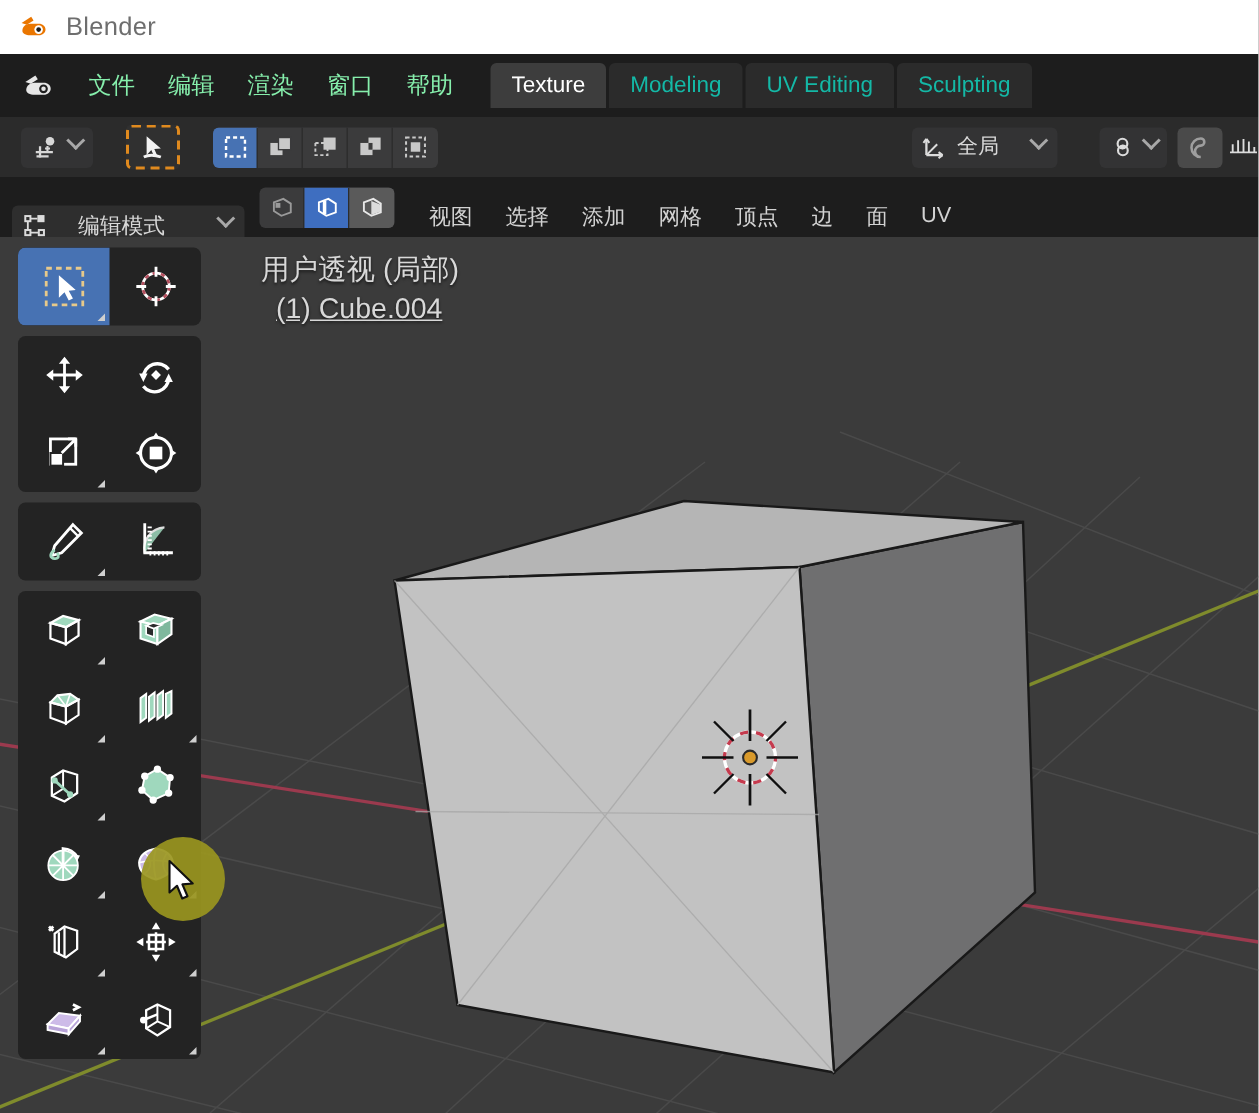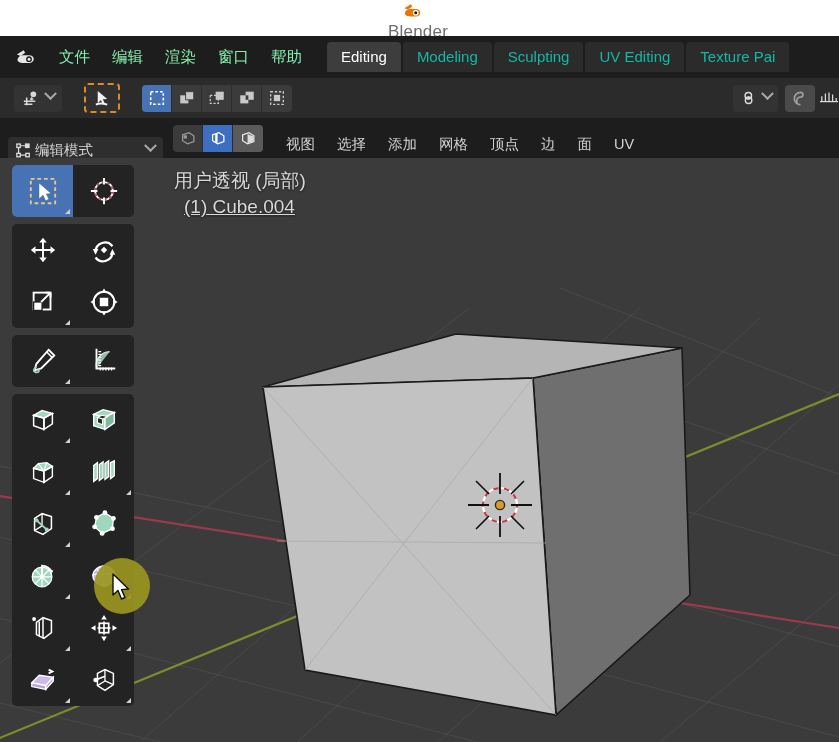--- a/index.html
+++ b/index.html
@@ -3,21 +3,21 @@
 <meta charset="utf-8">
 <style>
   * { margin:0; padding:0; box-sizing:border-box; }
   html,body { width:839px; height:742px; overflow:hidden; background:#ffffff;
     font-family:"Liberation Sans","DejaVu Sans",sans-serif; }
 
   #app { position:relative; width:839px; height:742px; }
 
   
   .titlebar { position:absolute; left:0; top:0; width:814px; height:36px;
-    background:#ffffff; display:flex; align-items:center; padding-left:12px;flex-direction:column; }
+    background:#ffffff; display:flex; align-items:center; padding-left:12px; }
   .blender-logo { width:22px; height:22px; position:relative; flex:0 0 auto; }
   .title-text { font-size:17px; color:#6e6e6e; margin-left:10px; letter-spacing:.2px; }
 
   
   .topbar { position:absolute; left:0; top:36px; width:839px; height:42px;
     background:#1d1d1d; display:flex; align-items:center; }
   .topbar-logo { width:26px; height:22px; margin:0 8px 0 14px; position:relative; flex:0 0 auto; }
   .menu-item { color:#86efac; font-size:15.5px; padding:4px 11px; white-space:nowrap;
     border-radius:3px; }
   .wsbar { display:flex; align-items:flex-end; height:42px; margin-left:14px; }
@@ -45,21 +45,21 @@
     transform:rotate(45deg) translate(-2px,-2px); }
   .snap-box { display:flex; align-items:center; background:#333334; border-radius:4px;
     height:27px; padding:0 6px; gap:5px; }
   .prop-box { width:30px; height:27px; background:#4a4a4a; border-radius:4px;
     display:flex; align-items:center; justify-content:center; }
 
   
   .hdrrow { position:absolute; left:0; top:118px; width:839px; height:40px;
     background:#1d1d1d; display:flex; align-items:center; }
   .mode-box { display:flex; align-items:center; background:#2e2e2e; border-radius:4px;
-    height:27px; padding:0 8px 0 6px; gap:2px; margin-left:8px; min-width:155px;margin-top:24px; }
+    height:27px; padding:0 8px 0 6px; gap:19px; margin-left:8px; min-width:155px;margin-top:24px; }
   .mode-label { color:#d8d8d8; font-size:14.5px; flex:1; }
   .msel { display:flex; background:#3b3b3c; border-radius:4px; overflow:hidden; height:27px;
     margin-left:10px; }
   .msel .mbtn { width:30px; height:27px; display:flex; align-items:center;
     justify-content:center; border-right:1px solid #2d2d2d; }
   .msel .mbtn:last-child { border-right:none; }
   .msel .mbtn.on { background:#3e6ec0; }
   .msel .mbtn.lit { background:#5a5a5a; }
   .hmenu { color:#d2d2d2; font-size:14.5px; padding:4px 9px; border-radius:3px; }
 
@@ -112,25 +112,24 @@
       </svg>
     </div>
 
     <div class="menu-item">文件</div>
     <div class="menu-item">编辑</div>
     <div class="menu-item">渲染</div>
     <div class="menu-item">窗口</div>
     <div class="menu-item">帮助</div>
 
     <div class="wsbar">
-      <div class="ws-tab active">Editing</div>
+      <div class="ws-tab active">Texture</div>
       <div class="ws-tab">Modeling</div>
+      <div class="ws-tab">UV Editing</div>
       <div class="ws-tab">Sculpting</div>
-      <div class="ws-tab">UV Editing</div>
-      <div class="ws-tab">Texture Pai</div>
     </div>
   </div>
 
   <div class="toolrow">
 
     <div class="tgrp" style="margin-left:14px;">
       <div class="tbtn">
         <svg width="19" height="19" viewBox="0 0 20 20">
           <circle cx="13" cy="5.5" r="3" fill="#d8d8d8"></circle>
           <path d="M3 13 H15 M6 9 L6 17 M3.5 16 L12 16" stroke="#d8d8d8" stroke-width="1.6" fill="none"></path>
@@ -173,20 +172,30 @@
         </svg>
       </div>
       <div class="tbtn">
         <svg width="18" height="18" viewBox="0 0 20 20">
           <rect x="3" y="3" width="14" height="14" fill="none" stroke="#c9c9c9" stroke-width="1.5" stroke-dasharray="2.6 2"></rect>
           <rect x="6.5" y="6.5" width="7" height="7" fill="#c9c9c9"></rect>
         </svg>
       </div>
     </div>
 
+    <div class="orient-box" style="position:absolute; left:608px;">
+      <svg width="18" height="18" viewBox="0 0 20 20">
+        <path d="M4 16 L4 4 M4 16 L16 16" stroke="#dcdcdc" stroke-width="1.7" fill="none"></path>
+        <path d="M4 4 L1.8 7 M4 4 L6.2 7" stroke="#dcdcdc" stroke-width="1.5" fill="none"></path>
+        <path d="M16 16 L13 13.8 M16 16 L13 18.2" stroke="#dcdcdc" stroke-width="1.5" fill="none"></path>
+        <path d="M4 16 L12 8" stroke="#dcdcdc" stroke-width="1.5"></path>
+      </svg>
+      <span class="orient-label">全局</span>
+      <div class="chev" style="margin-left:16px; margin-bottom:4px;"></div>
+    </div>
 
     <div class="snap-box" style="position:absolute; left:733px;">
       <svg width="19" height="18" viewBox="0 0 20 20">
         <path d="M6.5 12.5 a3.6 3.6 0 1 1 7.2 0 a3.6 3.6 0 1 1 -7.2 0" fill="none" stroke="#dcdcdc" stroke-width="1.6"></path>
         <path d="M6.2 7.5 a3.6 3.6 0 1 1 7.2 0 a3.6 3.6 0 1 1 -7.2 0" fill="none" stroke="#dcdcdc" stroke-width="1.6"></path>
         <circle cx="10" cy="10" r="1.7" fill="#dcdcdc"></circle>
       </svg>
       <div class="chev" style="margin-bottom:4px;"></div>
     </div>
 

